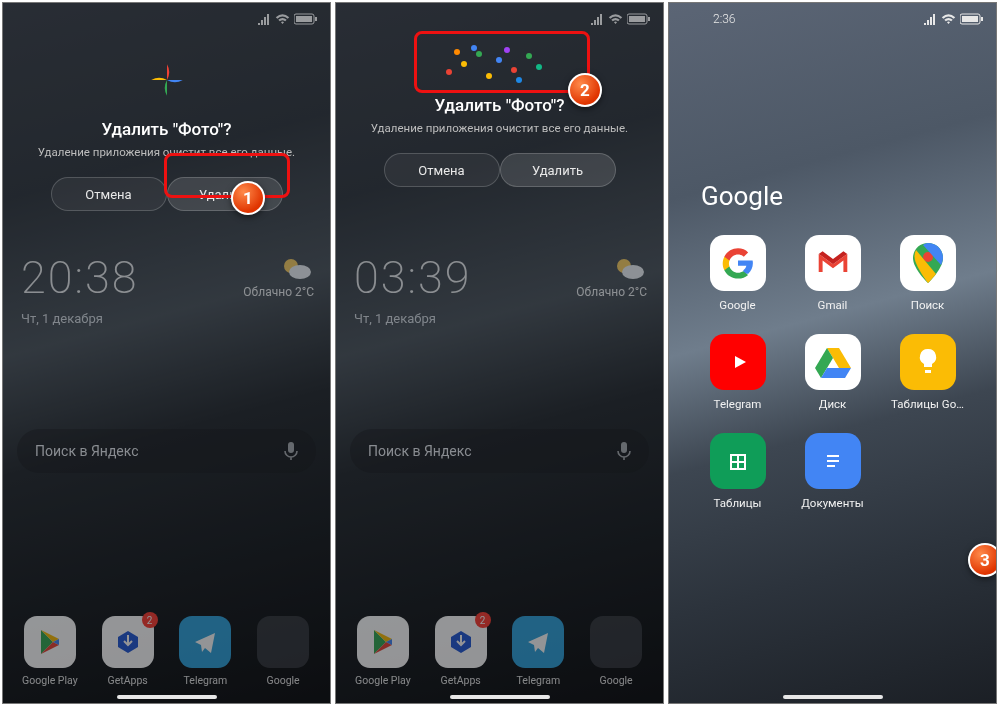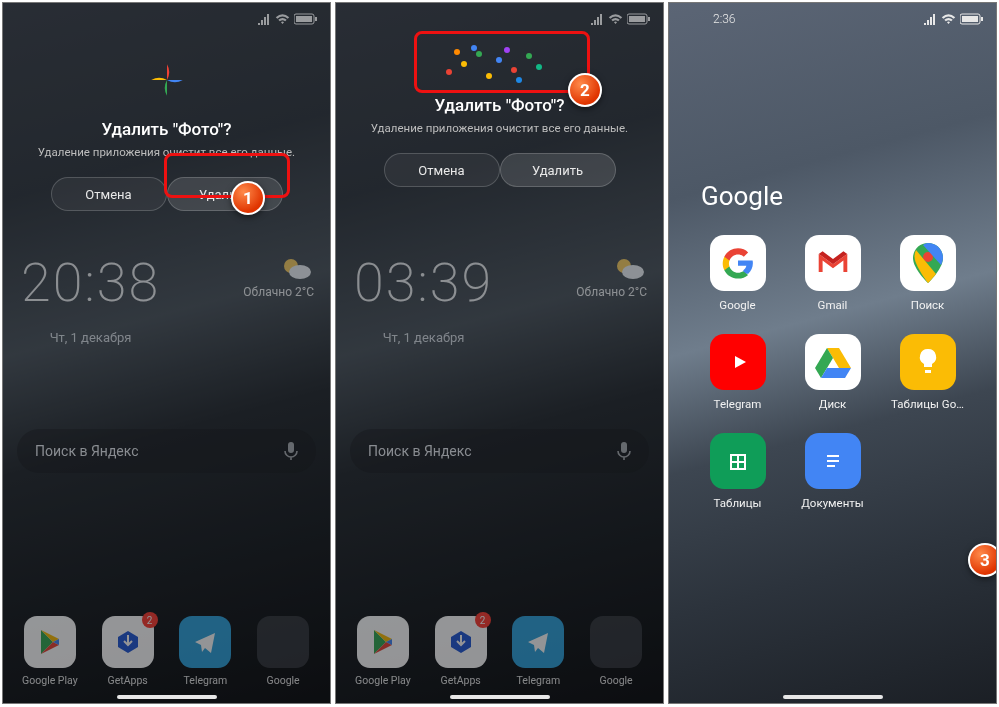--- a/index.html
+++ b/index.html
@@ -53,22 +53,22 @@
   .pill.primary { background:rgba(255,255,255,.12); }
 
   
   .confetti { position:absolute; top:36px; left:80px; width:170px; height:52px; z-index:6; }
   .confetti span {
     position:absolute; width:6px; height:6px; border-radius:50%;
   }
 
   
   .clock { position:absolute; left:18px; top:248px; color:#eaeaea; z-index:4; }
-  .clock .time { font-size:54px; font-weight:200; letter-spacing:2px; }
-  .clock .date { font-size:13px; color:#cfd3d8; margin-top:16px;text-align:center; }
+  .clock .time { font-size:45px; font-weight:200; letter-spacing:2px; }
+  .clock .date { font-size:13px; color:#cfd3d8; margin-top:7px; }
   .weather { position:absolute; right:16px; top:252px; color:#e8e8e8; font-size:12px; text-align:center; z-index:4; }
   .weather .wicon { width:36px; height:26px; margin-bottom:4px; margin-left:auto; display:block; }
   .frame.dark-overlay .clock, .frame.dark-overlay .weather { opacity:.5; }
 
   
   .search { position:absolute; left:14px; right:14px; top:426px; height:44px; border-radius:30px;
             background:rgba(20,22,26,.55); display:flex; align-items:center; padding:0 18px; color:#b7babf; font-size:14px; z-index:4; }
   .search .mic { margin-left:auto; opacity:.7; }
   .frame.dark-overlay .search { opacity:.7; }
 

